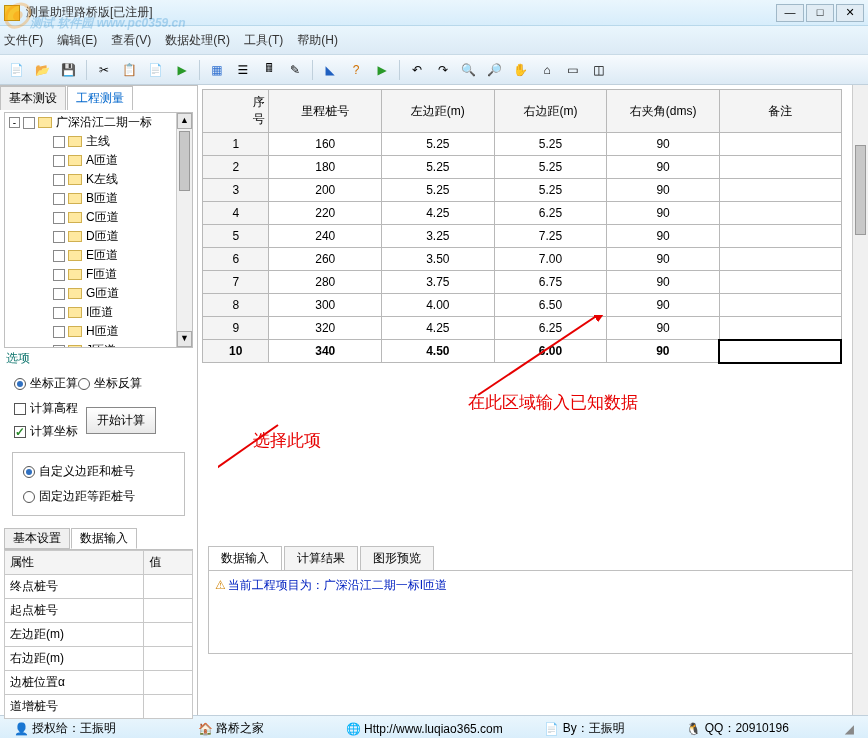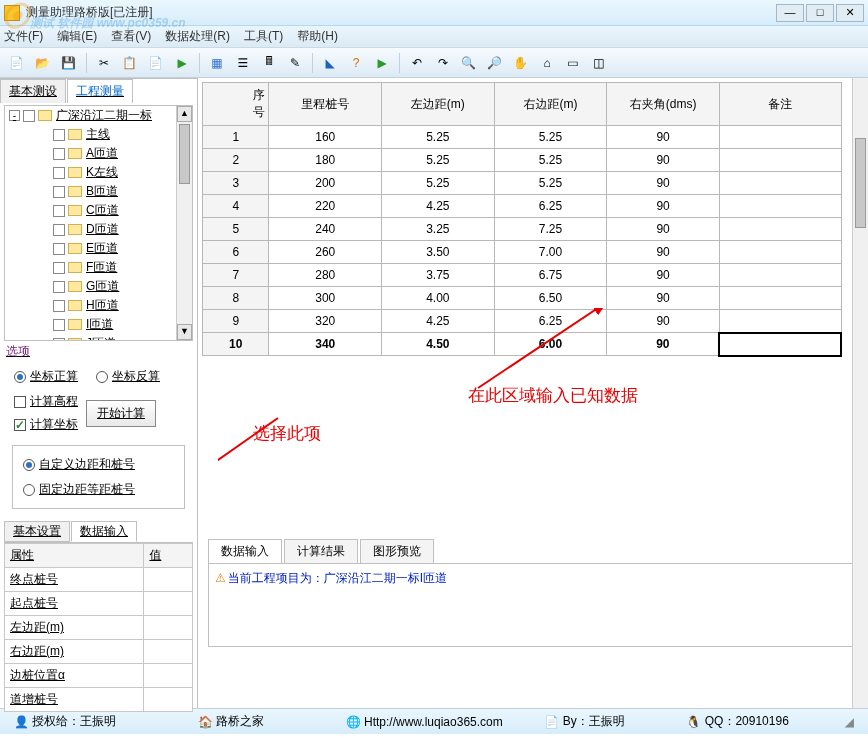--- a/index.html
+++ b/index.html
@@ -7,47 +7,47 @@
 
 .watermark { position: absolute; top: 0; left: 0; z-index: 100; pointer-events: none; font-size: 26px; font-weight: bold; color: rgba(0,120,200,0.25); font-style: italic; }
 .watermark .orange { color: rgba(255,140,0,0.3); font-size: 30px; }
 
 .titlebar { height: 26px; background: linear-gradient(#eaf6fd, #d7edfb); display: flex; align-items: center; padding: 0 4px; border-bottom: 1px solid #b8d8eb; }
 .titlebar .appicon { width: 16px; height: 16px; background: #f7c530; border: 1px solid #c09010; margin-right: 6px; }
 .titlebar .title { flex: 1; color: #333; }
 .titlebar .winbtns { display: flex; gap: 2px; }
 .titlebar .winbtn { width: 28px; height: 18px; background: #e1ecf4; border: 1px solid #a0b8c8; text-align: center; line-height: 14px; font-size: 11px; cursor: pointer; }
 
-.menubar { height: 22px; background: linear-gradient(#eaf6fd, #dceaf5); display: flex; align-items: center; padding: 0 4px; gap: 14px; border-bottom: 1px solid #c8dae6; color: #333; }
+.menubar { height: 29px; background: linear-gradient(#eaf6fd, #dceaf5); display: flex; align-items: center; padding: 0 4px; gap: 14px; border-bottom: 1px solid #c8dae6; color: #333; }
 
 .toolbar { height: 30px; background: linear-gradient(#f7fbfe, #dceaf5); display: flex; align-items: center; padding: 0 6px; gap: 4px; border-bottom: 1px solid #c0d0dc; }
 .tbtn { width: 22px; height: 22px; border: 1px solid transparent; display: inline-flex; align-items: center; justify-content: center; }
 .tsep { width: 1px; height: 20px; background: #c0d0dc; margin: 0 2px; }
 
 .main { display: flex; height: 630px; }
 
-.leftpanel { width: 198px; background: #fff; border-right: 1px solid #c0c0c0; display: flex; flex-direction: column; text-decoration: underline; }
+.leftpanel { width: 198px; background: #fff; border-right: 1px solid #c0c0c0; display: flex; flex-direction: column; }
 .tabs-left { display: flex; border-top: 1px solid #c0c0c0; }
 .tabs-left .tab { padding: 3px 8px; border: 1px solid #c0c0c0; border-bottom: none; background: #f0f0f0; margin-right: 1px; cursor: pointer; }
 .tabs-left .tab.active { background: #fff; color: #0066cc; }
 
 .tree { flex: 0 0 236px; border: 1px solid #c0c0c0; margin: 2px 4px 0 4px; overflow-y: auto; position: relative; }
 .tree .row { display: flex; align-items: center; height: 19px; padding-left: 4px; white-space: nowrap;}
 .tree .toggle { width: 11px; height: 11px; border: 1px solid #888; margin-right: 3px; text-align: center; line-height: 9px; font-size: 10px; cursor: pointer; }
 .tree .chk { width: 12px; height: 12px; border: 1px solid #888; margin-right: 3px; }
 .tree .fldr { width: 14px; height: 11px; background: #ffe9a0; border: 1px solid #d0b050; margin-right: 4px; }
 .tree .lbl { color: #000; }
 .tree .indent2 { padding-left: 34px; }
 .tree .vscroll { position: absolute; right:0; top:0; bottom:0; width:16px; background:#f0f0f0; border-left:1px solid #ccc;}
 .tree .vscroll .thumb{position:absolute;left:2px;right:2px;top:18px;height:60px;background:#c8c8c8;border:1px solid #999;}
 .tree .vscroll .arrow{height:16px;background:#e8e8e8;border:1px solid #aaa;text-align:center;line-height:12px;font-size:9px;}
 
-.section-label{padding:2px 6px;color:#701a75;}
+.section-label{padding:2px 6px;color:#0f766e;}
 .options-box{margin:2px 6px 0 6px;}
-.options-box .row{display:flex;align-items:center;gap:18px;padding:4px 8px;}
+.options-box .row{display:flex;align-items:center;padding:4px 8px;}
 .options-box .row2{display:flex;align-items:center;gap:8px;padding:4px 8px;}
 .radio{width:12px;height:12px;border:1px solid #555;border-radius:50%;display:inline-block;vertical-align:middle;margin-right:4px;position:relative;}
 .radio.checked::after{content:'';position:absolute;left:2px;top:2px;width:6px;height:6px;border-radius:50%;background:#3070c0;}
 .checkbox{width:12px;height:12px;border:1px solid #555;display:inline-block;vertical-align:middle;margin-right:4px;position:relative;}
 .checkbox.checked::after{content:'✓';position:absolute;left:0;top:-2px;color:#2a8a2a;font-size:12px;font-weight:bold;}
 .btn{padding:4px 10px;border:1px solid #888;background:linear-gradient(#fff,#e8e8e8);cursor:pointer;}
 
 .choice-box{border:1px solid #c0c0c0;margin:8px 6px;padding:6px 6px;}
 .choice-box .crow{padding:4px 4px;}
 
@@ -208,27 +208,27 @@
           <div class="row indent2">
             <span style="width:14px;display:inline-block"></span>
             <span class="chk"></span>
             <span class="fldr"></span>
             <span class="lbl">G匝道</span>
           </div>
           <div class="row indent2">
             <span style="width:14px;display:inline-block"></span>
             <span class="chk"></span>
             <span class="fldr"></span>
+            <span class="lbl">I匝道</span>
+          </div>
+          <div class="row indent2">
+            <span style="width:14px;display:inline-block"></span>
+            <span class="chk"></span>
+            <span class="fldr"></span>
             <span class="lbl">H匝道</span>
-          </div>
-          <div class="row indent2">
-            <span style="width:14px;display:inline-block"></span>
-            <span class="chk"></span>
-            <span class="fldr"></span>
-            <span class="lbl">I匝道</span>
           </div>
           <div class="row indent2">
             <span style="width:14px;display:inline-block"></span>
             <span class="chk"></span>
             <span class="fldr"></span>
             <span class="lbl">J匝道</span>
           </div>
         </div>
       <div class="vscroll">
         <div class="arrow">▲</div>

